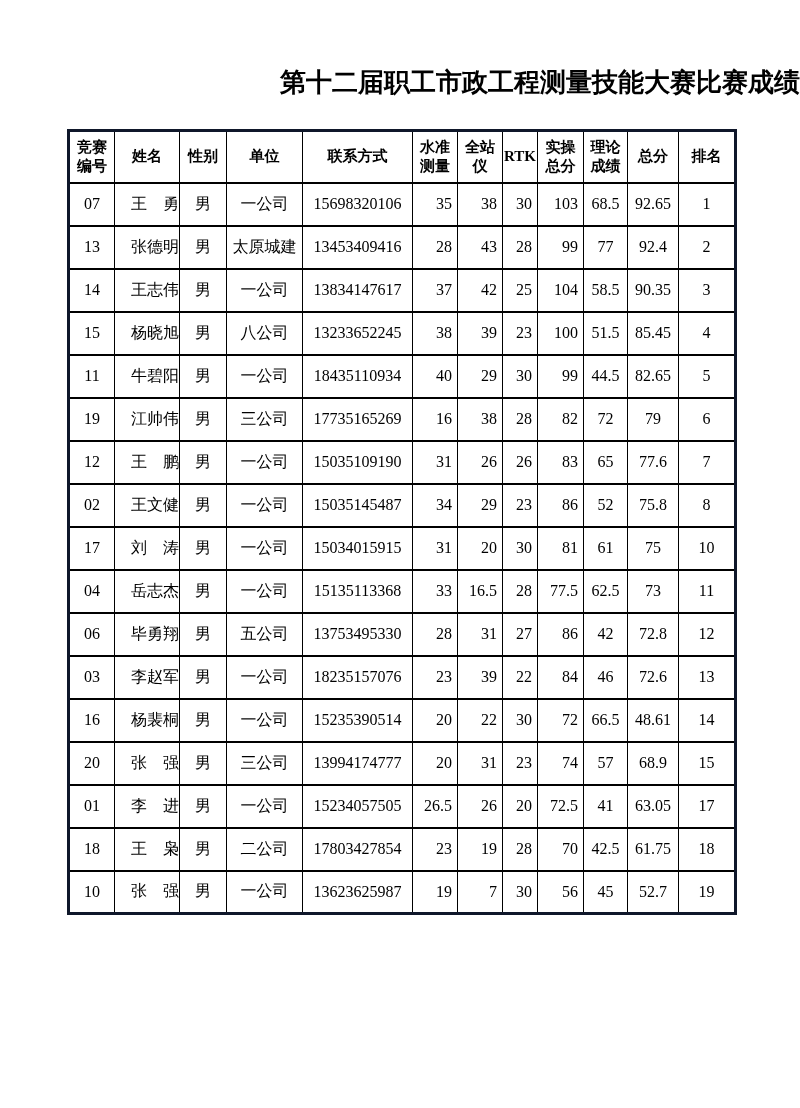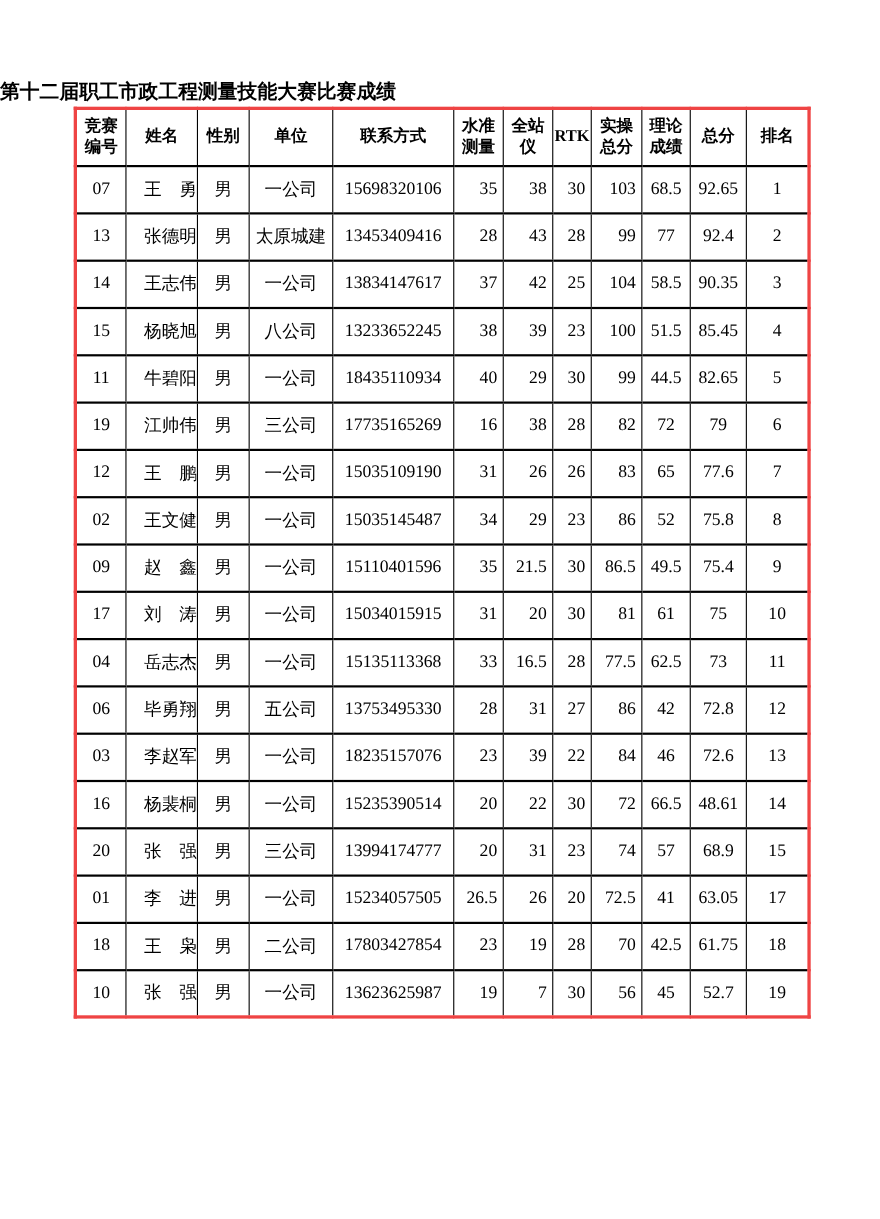--- a/index.html
+++ b/index.html
@@ -11,33 +11,33 @@
   }
   .page {
     position: relative;
     width: 800px; height: 1108px;
     overflow: hidden;
   }
   .doc-title {
     position: absolute;
     top: 66px; left: 0;
     width: 100%;
-    text-align: left;
-    font-size: 18px;
+    text-align: right;
+    font-size: 26px;
     font-weight: bold;
     letter-spacing: 0px;
     line-height: 34px;
   }
   table.results {
     position: absolute;
-    left: 67px; top: 97px;
+    left: 67px; top: 129px;
     width: 667px;
     border-collapse: collapse;
     table-layout: fixed;
-    border: 3px solid #ef4444;
+    border: 3px solid #0f172a;
   }
   th, td {
     border-left: 1px solid #000;
     border-right: 1px solid #000;
     border-top: 2px solid #000;
     border-bottom: 2px solid #000;
     overflow: hidden;
     white-space: nowrap;
   }
   thead th {
@@ -207,34 +207,20 @@
           <td class="a-c">15035145487</td>
           <td class="a-r">34</td>
           <td class="a-r">29</td>
           <td class="a-r">23</td>
           <td class="a-r">86</td>
           <td class="a-c">52</td>
           <td class="a-c">75.8</td>
           <td class="a-c">8</td>
         </tr>
         <tr>
-          <td class="a-c">09</td>
-          <td class="a-l">赵　鑫</td>
-          <td class="a-c">男</td>
-          <td class="a-c">一公司</td>
-          <td class="a-c">15110401596</td>
-          <td class="a-r">35</td>
-          <td class="a-r">21.5</td>
-          <td class="a-r">30</td>
-          <td class="a-r">86.5</td>
-          <td class="a-c">49.5</td>
-          <td class="a-c">75.4</td>
-          <td class="a-c">9</td>
-        </tr>
-        <tr>
           <td class="a-c">17</td>
           <td class="a-l">刘　涛</td>
           <td class="a-c">男</td>
           <td class="a-c">一公司</td>
           <td class="a-c">15034015915</td>
           <td class="a-r">31</td>
           <td class="a-r">20</td>
           <td class="a-r">30</td>
           <td class="a-r">81</td>
           <td class="a-c">61</td>

